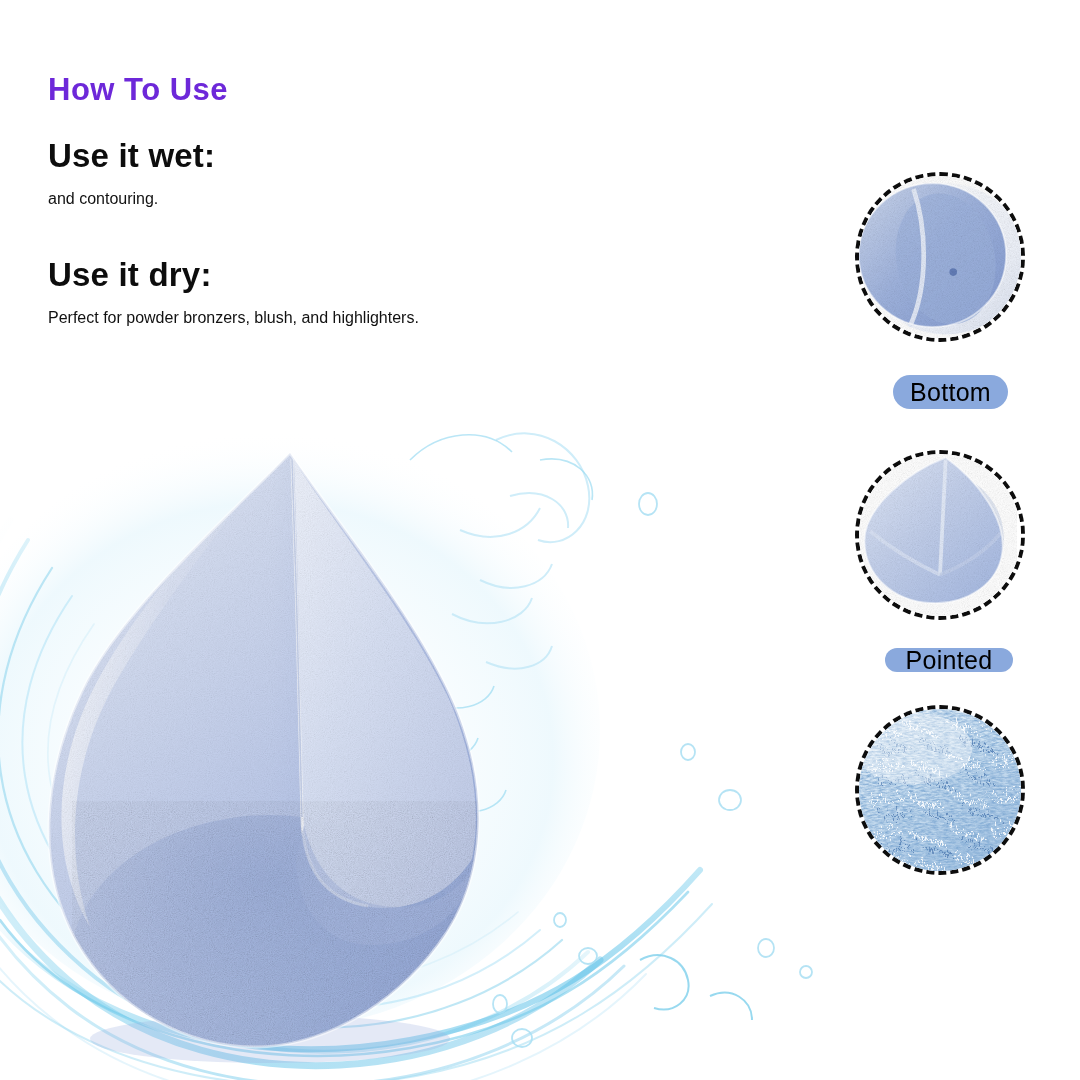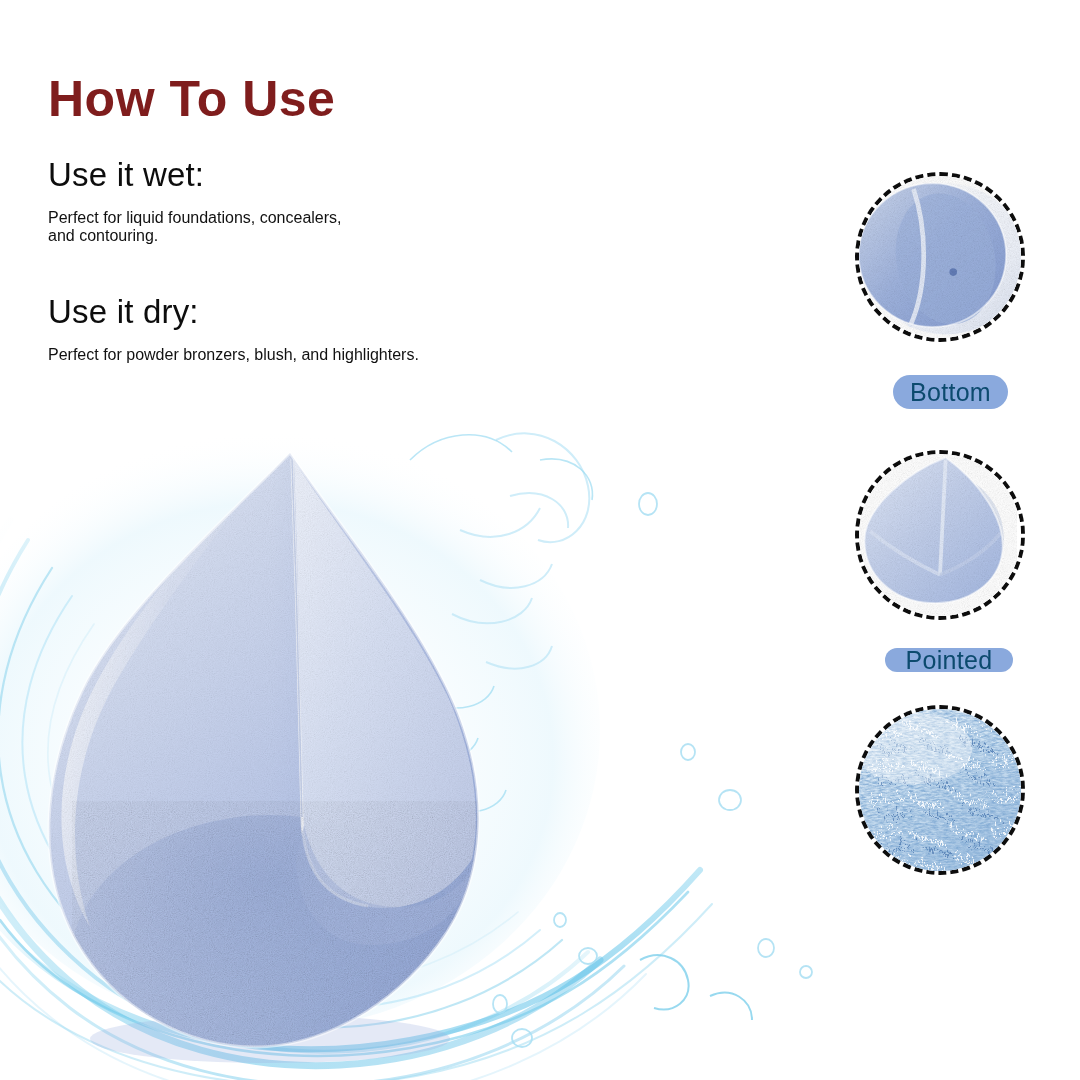--- a/index.html
+++ b/index.html
@@ -6,25 +6,25 @@
   body{
     width:1080px;height:1080px;overflow:hidden;position:relative;
     font-family:"Liberation Sans","DejaVu Sans",sans-serif;
     color:#111;
   }
   .stage{position:absolute;inset:0;background:#ffffff;overflow:hidden;}
 
   
   .copy{position:absolute;left:48px;top:74px;width:700px;z-index:30;}
   .title{
-    font-size:50px;font-weight:bold;letter-spacing:0.5px;
-    line-height:1.0;color:#7f1d1d;margin:0 0 34px 0;
+    font-size:31px;font-weight:bold;letter-spacing:0.5px;
+    line-height:1.0;color:#6d28d9;margin:0 0 34px 0;
   }
   .subhead{
-    font-size:33px;font-weight:normal;color:#0d0d0d;
+    font-size:33px;font-weight:bold;color:#0d0d0d;
     line-height:1.0;margin:0 0 18px 0;letter-spacing:0.2px;
   }
   .para{
     font-size:23px;line-height:1.33;color:#101010;margin:0;
     letter-spacing:0.1px;
   }
   .gap{height:34px;}
 
   
   .water{position:absolute;left:-60px;top:400px;width:900px;height:700px;z-index:5;pointer-events:none;}
@@ -42,21 +42,21 @@
 
   .disc{
     position:relative;width:170px;height:170px;border-radius:50%;
     border:4px dashed #0d0d0d;overflow:hidden;background:#fff;
     box-sizing:border-box;
   }
   .disc .inner{position:absolute;inset:-4px;border-radius:50%;overflow:hidden;}
   .disc svg{display:block;width:100%;height:100%;}
 
   .pill{
-    position:absolute;background:#8aa9dd;color:#0c4a6e;
+    position:absolute;background:#8aa9dd;color:#000000;
     border-radius:999px;font-size:25px;line-height:1;
     display:flex;align-items:center;justify-content:center;
     white-space:nowrap;letter-spacing:0.3px;
   }
   .pill-bottom{left:38px;top:203px;width:115px;height:34px;}
   .pill-pointed{left:30px;top:198px;width:128px;height:24px;}
   .pill-micro{left:-33px;top:200px;width:250px;height:36px;}
 
   .noise{mix-blend-mode:multiply;opacity:.55;}
 </style>
@@ -222,21 +222,20 @@
                C100,166 206,74 270,8 Z" fill="none" stroke="#ffffff" stroke-width="3" opacity=".5"></path>
     </svg>
   </div>
 
   <div class="copy">
     <h1 class="title">How To Use</h1>
 
     <h2 class="subhead">Use it wet:</h2>
     <p class="para">
       </p>
-      <div>Perfect for liquid foundations, concealers,</div>
       <div>and contouring.</div>
     <p></p>
 
     <div class="gap"></div>
 
     <h2 class="subhead">Use it dry:</h2>
     <p class="para">
       </p>
       <div>Perfect for powder bronzers, blush, and highlighters.</div>
     <p></p>

